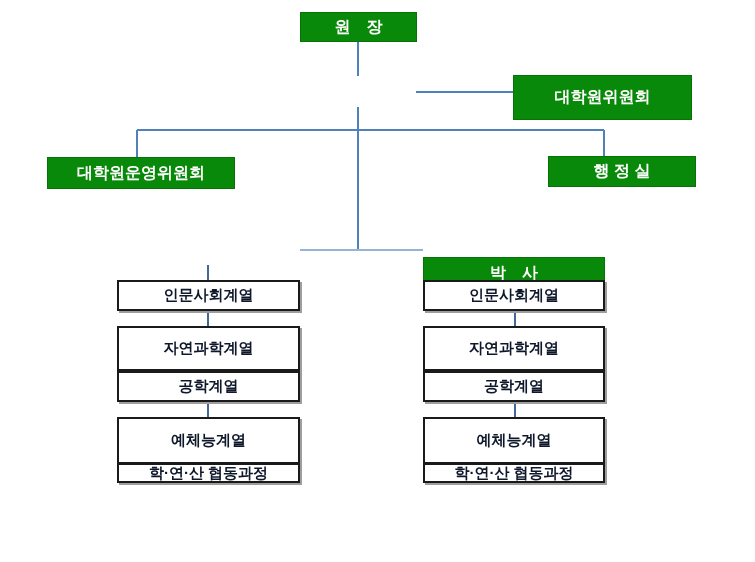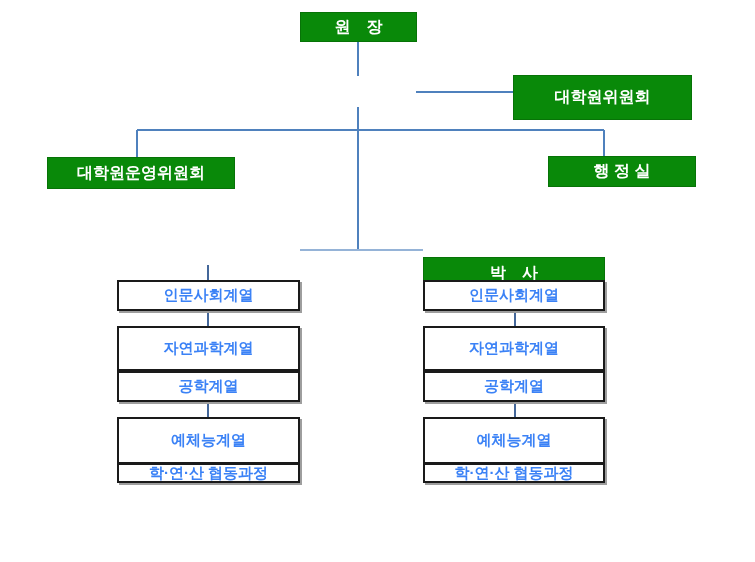--- a/index.html
+++ b/index.html
@@ -22,21 +22,21 @@
   .green{
     background:#098909;
     border:1px solid #077307;
     color:#ffffff;
     font-size:16px;
   }
   .white{
     background:#ffffff;
     border:2px solid #1a1a1a;
     box-shadow:2px 2px 0 #9e9e9e;
-    color:#3b82f6;
+    color:#0f172a;
     font-size:15px;
   }
   
   .b-director {left:300px; top:12px;  width:117px; height:30px;}
   .b-vice     {left:300px; top:76px;  width:116px; height:31px;}
   .b-gradcom  {left:513px; top:75px;  width:179px; height:45px;}
   .b-opscom   {left:47px;  top:157px; width:188px; height:32px;}
   .b-admin    {left:512px; top:156px; width:148px; height:31px;margin-left:36px;}
   .b-masters  {left:117px; top:233px; width:183px; height:32px;}
   .b-doctoral {left:423px; top:233px; width:182px; height:32px;margin-top:24px;}

